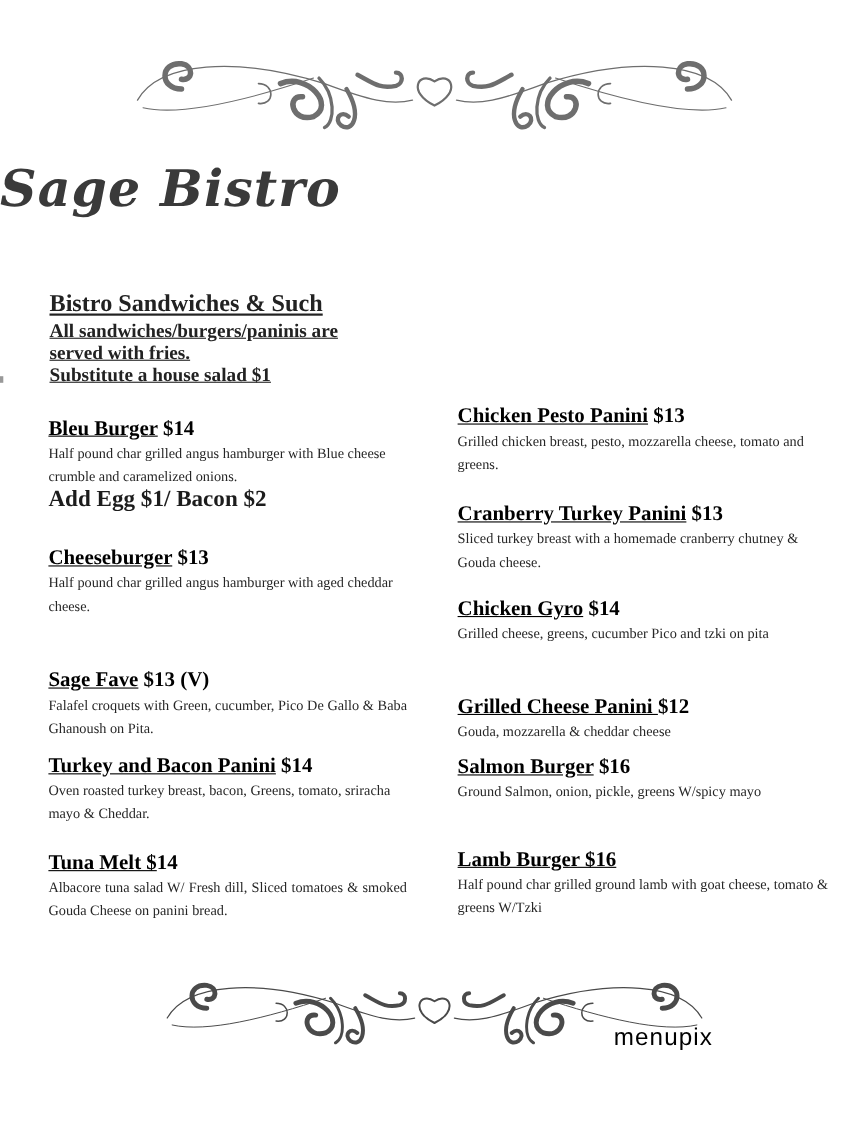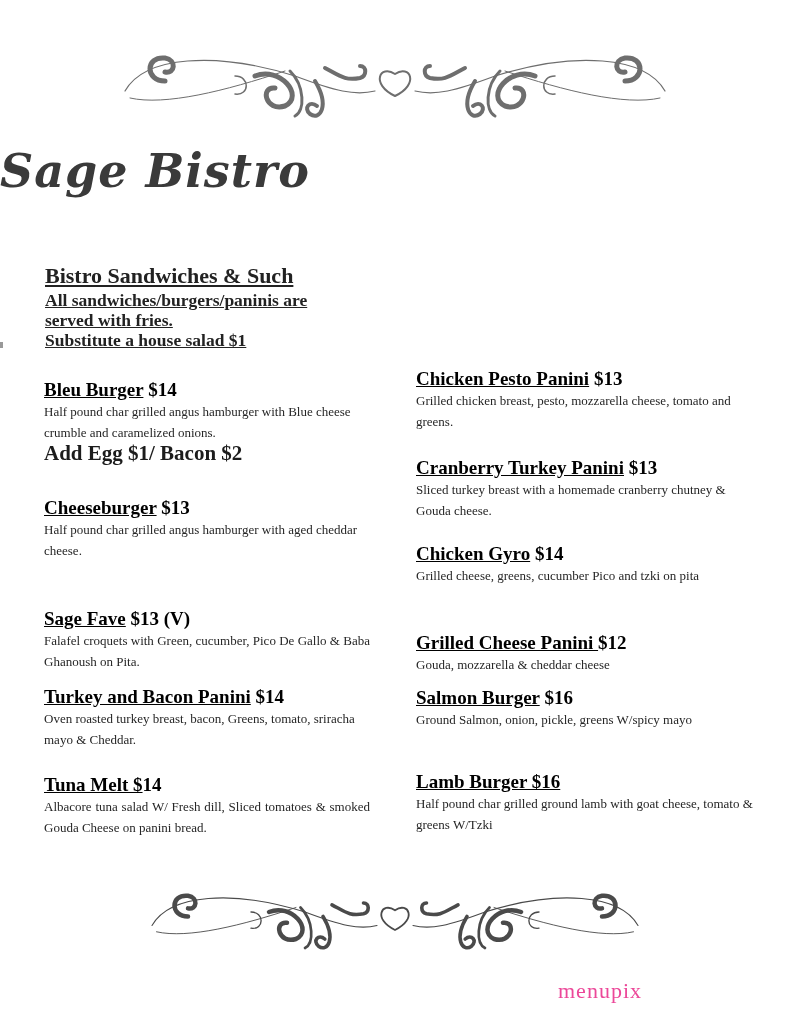--- a/index.html
+++ b/index.html
@@ -18,22 +18,22 @@
   .section-note { font-family: "Liberation Serif", serif; font-weight: bold; font-size: 17.5px;
                   text-decoration: underline; line-height: 20px; color: #222; }
   .item { position: absolute; font-family: "Liberation Serif", "DejaVu Serif", serif; }
   .item-name-line { font-weight: bold; font-size: 19px; line-height: 22px; color: #000000; }
   .item-name { text-decoration: underline; }
   .item-desc { font-size: 13px; line-height: 21px; color: #262626; }
   .item-desc.justify { text-align: justify; text-align-last: left; }
   .item-addon { font-weight: bold; font-size: 21px; line-height: 21px; color: #1c1c1c; }
   .left { left: 44px; width: 326px; }
   .right { left: 416px; width: 340px; }
-  .watermark { position: absolute; top: 978px; left: 558px; font-family: Liberation Serif, serif;
-               font-size: 22px; color: #ec4899; letter-spacing: 1px; }
+  .watermark { position: absolute; top: 930px; left: 558px; font-family: Liberation Sans, sans-serif;
+               font-size: 22px; color: #000000; letter-spacing: 1px; }
   .edge-mark { position: absolute; width: 3px; height: 6px; background: #999; }
 </style>
 </head>
 <body>
 
 <div class="flourish flourish-top">
   <svg width="580" height="100" viewBox="0 0 580 100">
     <g fill="none" stroke="#6e6e6e" stroke-linecap="round">
       <path d="M20 55 C 40 20, 110 15, 190 40 C 230 55, 250 60, 270 55" stroke-width="1.2"></path>
       <path d="M25 62 C 60 70, 120 55, 180 35" stroke-width="1"></path>

